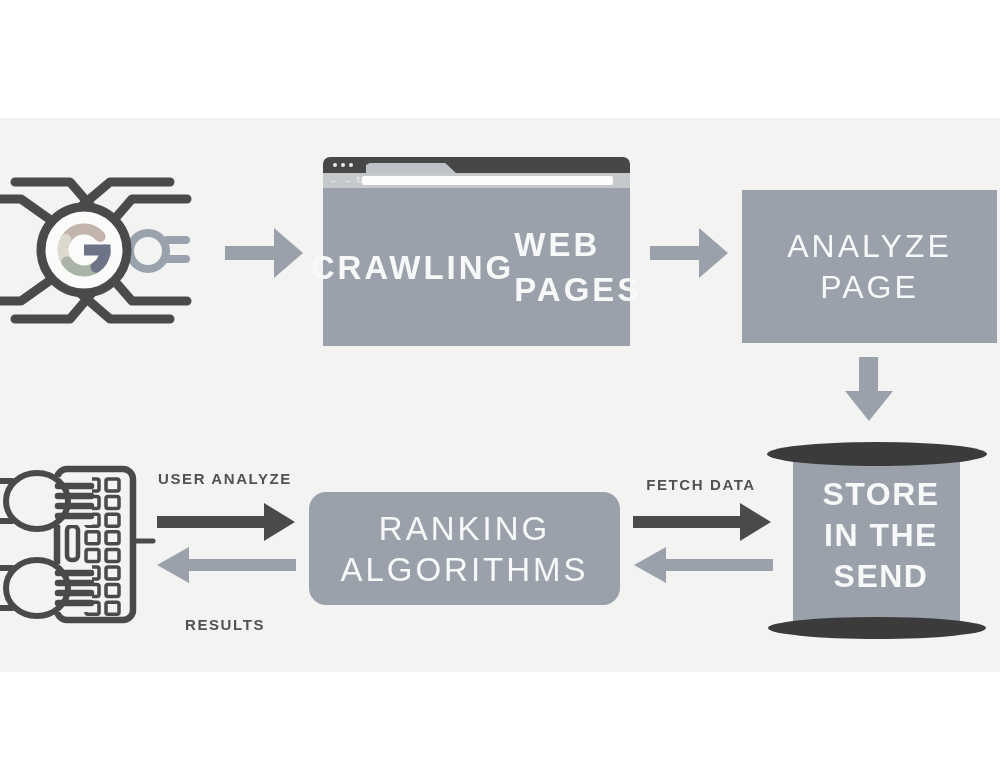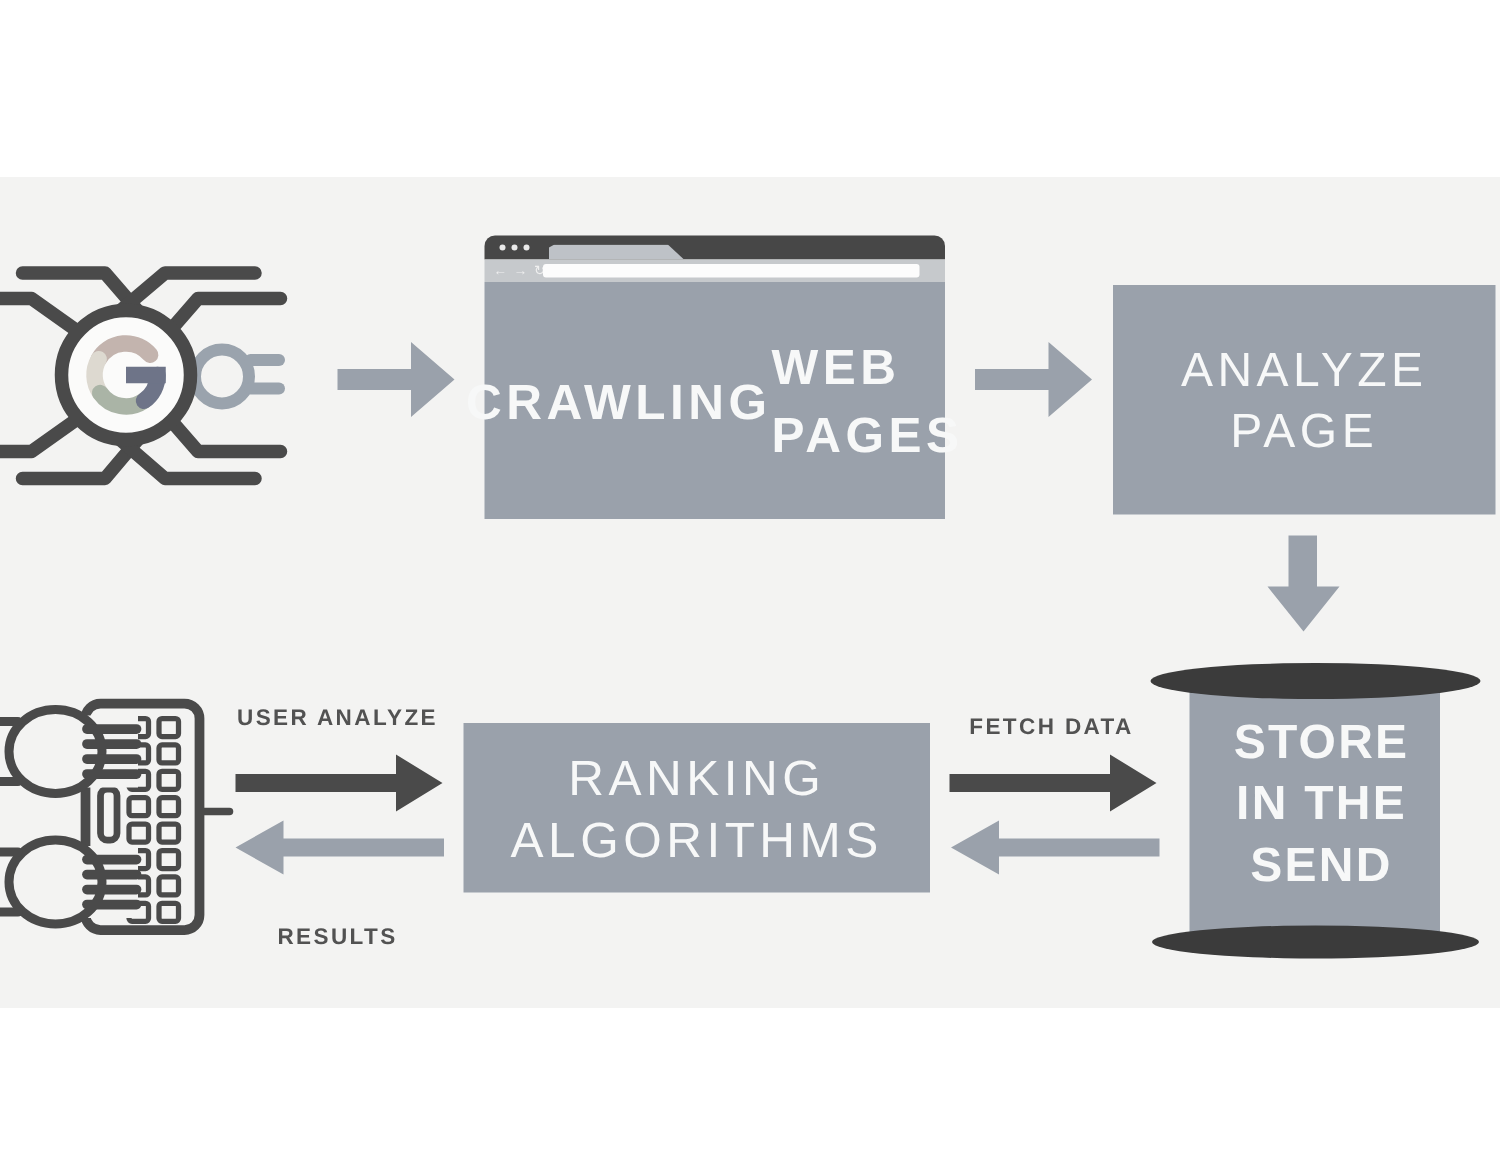--- a/index.html
+++ b/index.html
@@ -10,21 +10,21 @@
   }
   .band{position:absolute;left:0;top:118px;width:1000px;height:554px;background:#f3f3f2;}
   svg.layer{position:absolute;left:0;top:0;width:1000px;height:778px;pointer-events:none;}
 
   
   .node{position:absolute;background:#9aa1ab;display:flex;flex-direction:column;
         align-items:center;justify-content:center;}
   .node .ln{color:#f7f8f8;font-weight:400;font-size:32px;line-height:41px;
             letter-spacing:3px;white-space:nowrap;}
   .analyze{left:742px;top:190px;width:255px;height:153px;}
-  .ranking{left:309px;top:482px;width:311px;height:113px;}
+  .ranking{left:309px;top:492px;width:311px;height:113px;border-radius:17px;}
   .ranking .ln{font-size:33px;}
 
   
   .browser{position:absolute;left:323px;top:157px;width:307px;height:189px;}
   .b-top{position:relative;height:16px;background:#474747;border-radius:7px 7px 0 0;}
   .b-dots{position:absolute;left:10px;top:6px;display:flex;gap:4px;}
   .b-dots i{width:4px;height:4px;border-radius:50%;background:#e9e9e9;display:block;}
   .b-tab{position:absolute;left:43px;top:6px;width:90px;height:10px;background:#bec2c7;
          clip-path:polygon(0 100%,0 20%,4% 0,88% 0,100% 100%);}
   .b-tools{position:relative;height:15px;background:#c6c9cc;}

